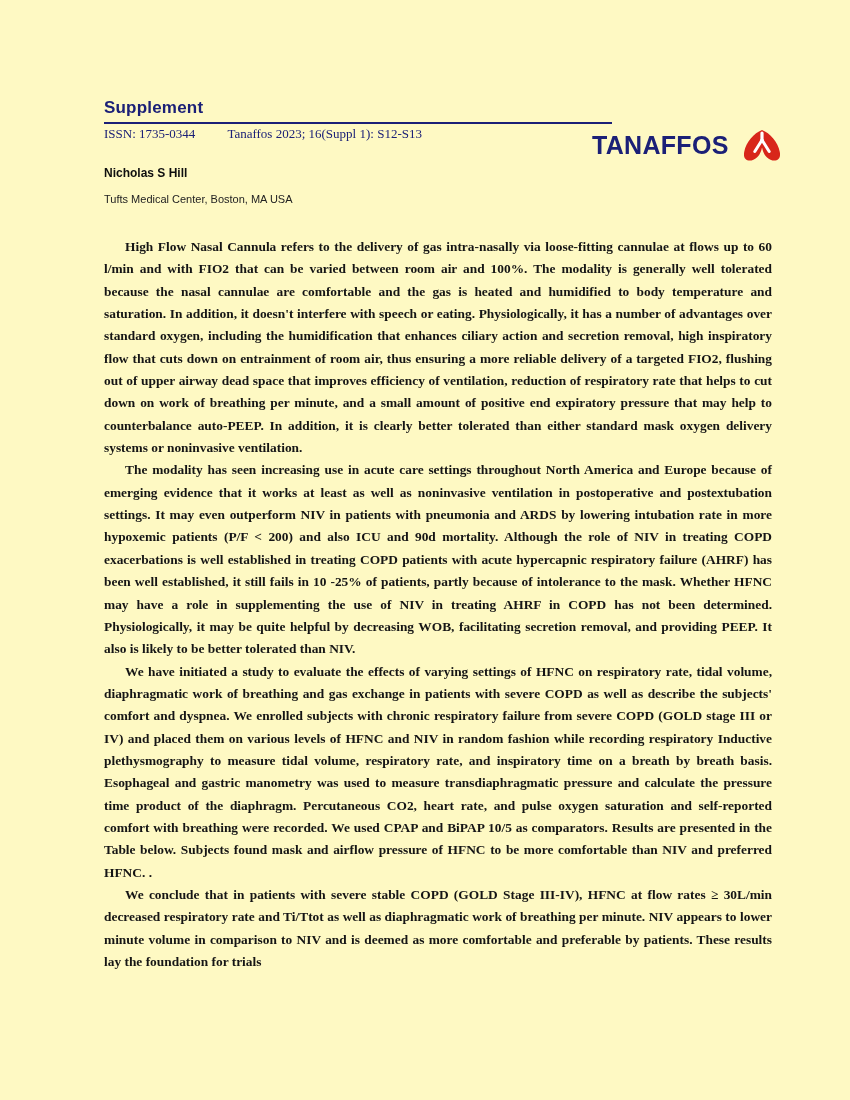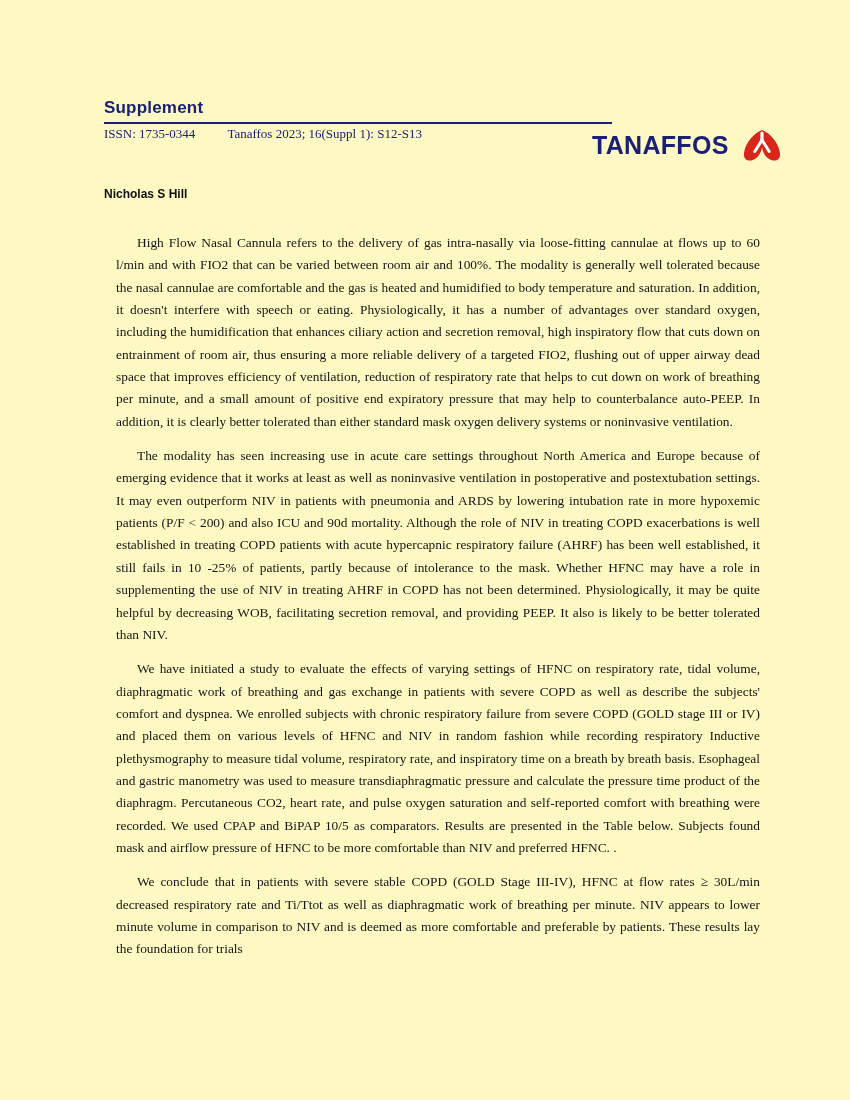--- a/index.html
+++ b/index.html
@@ -59,43 +59,44 @@
   
   .article-title {
     margin: 36px 0 0 0;
     font-family: "Liberation Serif", serif;
     font-weight: bold;
     font-size: 23px;
     color: #1b2077;
     letter-spacing: 0.2px;
   }
   .author-name {
-    margin-top: 45px;
+    margin-top: 24px;
     font-family: "Liberation Sans", sans-serif;
     font-weight: bold;
     font-size: 12px;
     color: #0f0f0f;
   }
   .author-affiliation {
     margin-top: 13px;
     font-family: "Liberation Sans", sans-serif;
     font-size: 11px;
     color: #222222;
   }
   
   .body-text {
     margin-top: 31px;
     font-size: 13.4px;
     line-height: 22.35px;
     text-align: justify;
     color: #151515;
   }
   .body-text p {
-    margin: 12px;
+    margin: 0;
     text-indent: 21px;
+    font-weight: bold;
   }
 </style>
 </head>
 <body>
 
 <div class="page">
 
   <header>
     <div class="section-label">Supplement</div>
 
@@ -115,20 +116,21 @@
         <path d="M21 10 L13.8 21.5" stroke="#ffffff" stroke-width="3" stroke-linecap="round" fill="none"></path>
         <path d="M21 10 L28.2 21.5" stroke="#ffffff" stroke-width="3" stroke-linecap="round" fill="none"></path>
       </svg>
     </div>
   </header>
 
   <main>
 
     <div class="author-name">Nicholas S Hill</div>
 
+    <div class="author-affiliation">Tufts Medical Center, Boston, MA USA</div>
 
     <section class="body-text">
       <p>High Flow Nasal Cannula refers to the delivery of gas intra-nasally via loose-fitting cannulae at flows up to 60 l/min and with FIO2 that can be varied between room air and 100%. The modality is generally well tolerated because the nasal cannulae are comfortable and the gas is heated and humidified to body temperature and saturation. In addition, it doesn't interfere with speech or eating. Physiologically, it has a number of advantages over standard oxygen, including the humidification that enhances ciliary action and secretion removal, high inspiratory flow that cuts down on entrainment of room air, thus ensuring a more reliable delivery of a targeted FIO2,  flushing out of upper airway dead space that improves efficiency of ventilation, reduction of respiratory rate that helps to cut down on work of breathing per minute, and a small amount of positive end expiratory pressure that may help to counterbalance auto-PEEP.  In addition, it is clearly better tolerated than either standard mask oxygen delivery systems or noninvasive ventilation.</p>
       <p>The modality has seen increasing use in acute care settings throughout North America and Europe because of emerging evidence that it works at least as well as noninvasive ventilation in postoperative and postextubation settings. It may even outperform NIV in patients with pneumonia and ARDS by lowering intubation rate in more hypoxemic patients (P/F &lt; 200) and also ICU and 90d mortality.  Although the role of NIV in treating COPD exacerbations is well established in treating COPD patients with acute hypercapnic respiratory failure (AHRF) has been well established, it still fails in 10 -25% of patients, partly because of intolerance to the mask.  Whether HFNC may have a role in supplementing the use of NIV in treating AHRF in COPD has not been determined. Physiologically, it may be quite helpful by decreasing WOB, facilitating secretion removal, and providing PEEP. It also is likely to be better tolerated than NIV.</p>
       <p>We have initiated a study to evaluate the effects of varying settings of HFNC on respiratory rate, tidal volume, diaphragmatic work of breathing and gas exchange  in patients with severe COPD as well as describe the subjects' comfort and dyspnea. We enrolled subjects with chronic respiratory failure from severe COPD (GOLD stage III or IV) and placed them on various levels of HFNC and NIV in random fashion while recording respiratory Inductive plethysmography to measure tidal volume, respiratory rate, and inspiratory time on a breath by breath basis. Esophageal and gastric manometry was used to measure transdiaphragmatic pressure and calculate the pressure time product of the diaphragm. Percutaneous CO2, heart rate, and pulse oxygen saturation and self-reported comfort with breathing were recorded. We used CPAP and BiPAP 10/5 as comparators. Results are presented in the Table below. Subjects found mask and airflow pressure of HFNC to be more comfortable than NIV and preferred HFNC. .</p>
       <p>We conclude that in patients with severe stable COPD (GOLD Stage III-IV), HFNC at flow rates ≥ 30L/min decreased respiratory rate and Ti/Ttot as well as diaphragmatic work of breathing per minute. NIV appears to lower minute volume in comparison to NIV and is deemed as more comfortable and preferable by patients. These results lay the foundation for trials</p>
     </section>
   </main>
 
 </div>

